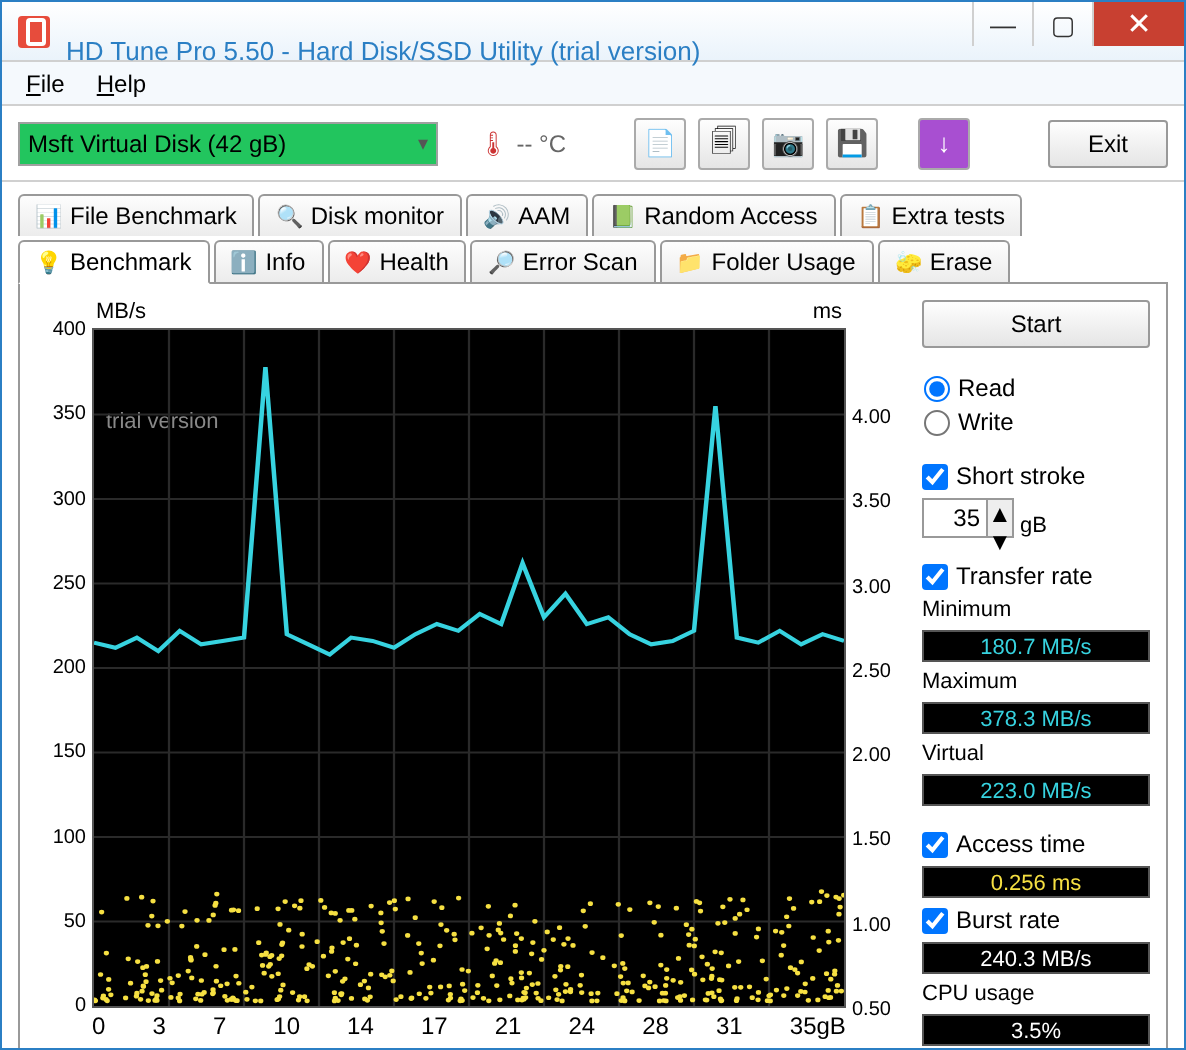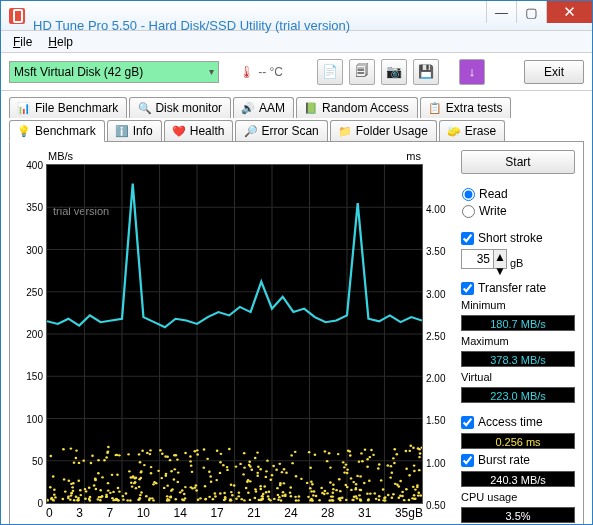--- a/index.html
+++ b/index.html
@@ -8,21 +8,21 @@
 .titlebar .icon { width: 16px; height: 16px; margin: 0 8px; background: #e74c3c; border-radius: 2px; position: relative; }
 .titlebar .icon::after{content:"";position:absolute;width:6px;height:10px;border:2px solid #fff;border-radius:2px;top:1px;left:4px;}
 .titlebar .title { color: #2b7fc4; font-size: 13px; flex: 1; margin-top: 20px; }
 .winbtns { display: flex; height: 100%; }
 .winbtn { width: 30px; height: 22px; display: flex; align-items: center; justify-content: center; border-left: 1px solid #d0d0d0; cursor: default; font-size: 13px; color:#333; }
 .winbtn.close { width: 46px; background: #c84031; color: #fff; font-size: 15px; }
 .menubar { height: 22px; display: flex; align-items: center; padding: 0 6px; gap: 4px; background:#f5f9fd; border-bottom:1px solid #d0d0d0;}
 .menubar span { padding: 2px 6px; cursor: default; }
 .menubar span u{text-decoration:underline;}
 .toolbar { height: 38px; background: #fff; display: flex; align-items: center; padding: 4px 8px; gap: 6px; border-bottom:1px solid #d0d0d0;}
-.drive-select { width: 210px; height: 22px; border: 1px solid #a0a0a0; background:#86efac; padding:0 4px; display:flex; align-items:center; justify-content:space-between;}
+.drive-select { width: 210px; height: 22px; border: 1px solid #a0a0a0; background:#22c55e; padding:0 4px; display:flex; align-items:center; justify-content:space-between;}
 .drive-select .chev{font-size:10px;color:#555;}
 .tb-sep{width:8px;}
 .tb-btn { width: 26px; height: 26px; border: 1px solid #aaa; background: linear-gradient(#fefefe,#e5e5e5); display: flex; align-items: center; justify-content: center; border-radius: 2px; font-size:13px;}
 .temp { display: flex; align-items: center; gap: 4px; color:#666; }
 .exit-btn { margin-left: auto; width: 60px; height: 24px; border: 1px solid #999; background: linear-gradient(#fefefe,#e5e5e5); border-radius: 2px; }
 .tabs-area{padding:6px 8px 0 8px;}
 .tab-row { display: flex; gap: 2px; }
 .tab { border: 1px solid #999; border-bottom: none; padding: 3px 8px; background: linear-gradient(#fdfdfd,#ececec); border-radius: 3px 3px 0 0; display: flex; align-items: center; gap: 4px; cursor: default; white-space:nowrap; font-size:11px;}
 .tab .ti{width:13px;height:13px;display:inline-flex;align-items:center;justify-content:center;font-size:11px;}
 .tab.active { background: #fff; position: relative; z-index: 2; border-bottom:1px solid #fff; margin-bottom:-1px;}

